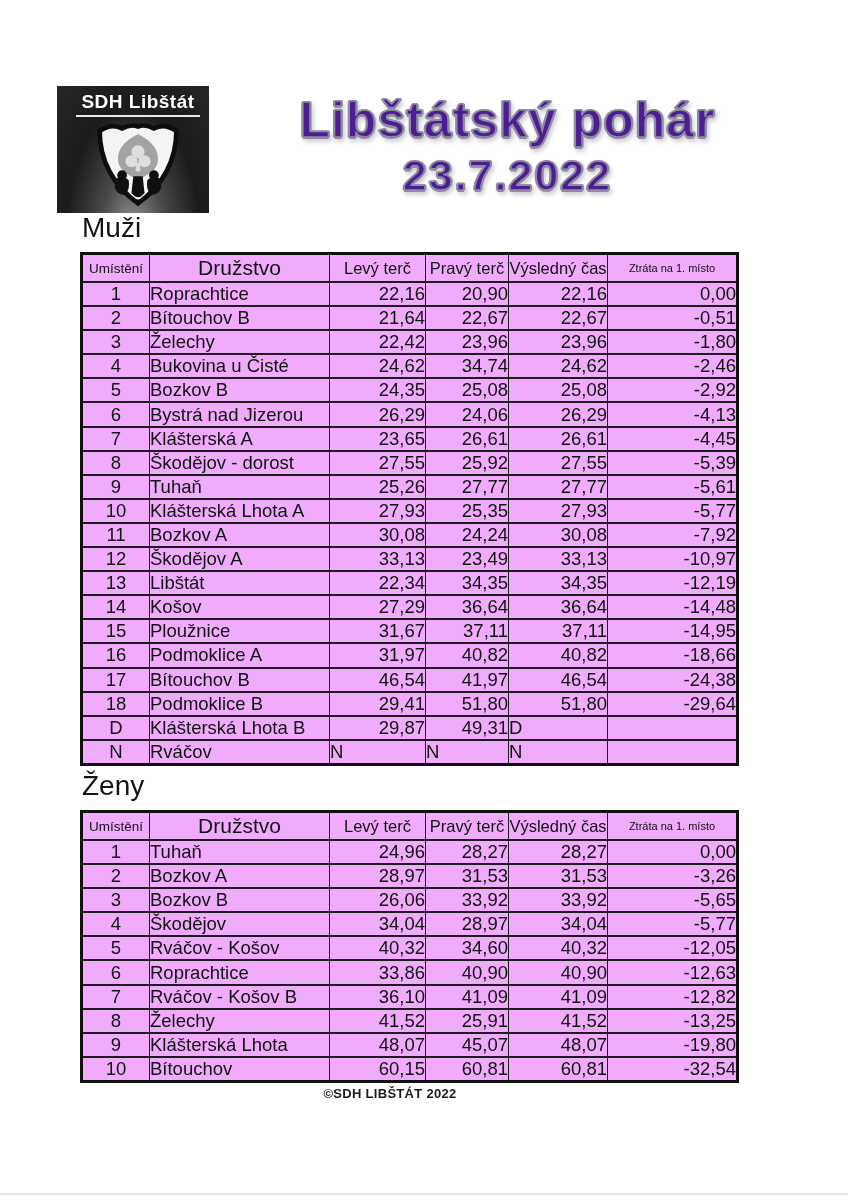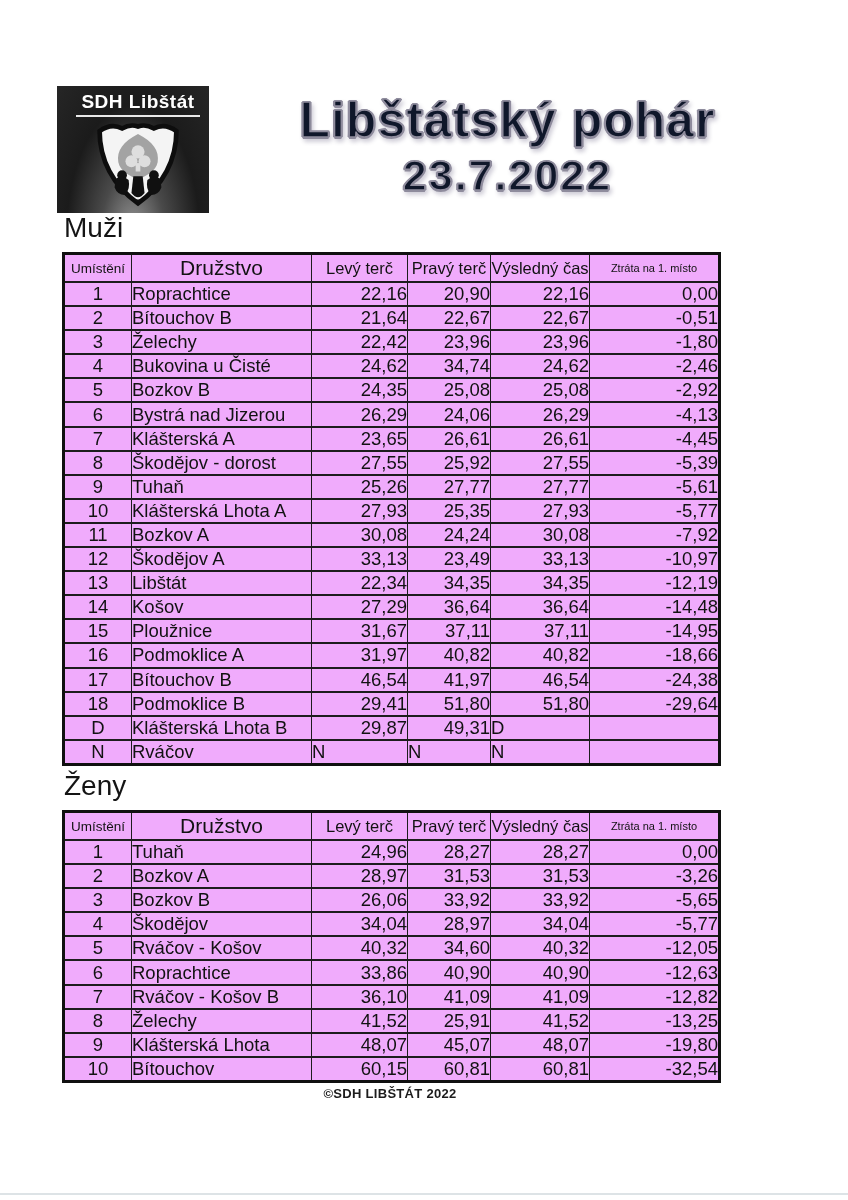--- a/index.html
+++ b/index.html
@@ -9,29 +9,29 @@
   
   .logo{position:absolute;left:57px;top:86px;width:152px;height:127px;box-sizing:border-box;
         background:radial-gradient(ellipse at 50% 118%, #9a9a9a 0%, #4a4a4a 30%, #1b1b1b 62%, #262626 100%);
         display:flex;flex-direction:column;align-items:center;padding-top:6px;padding-left:10px;}
   .logo-title{color:#ffffff;font-weight:bold;font-size:19px;line-height:1.05;letter-spacing:.5px;
         border-bottom:2px solid #e9e9e9;padding:0 5px 3px;white-space:nowrap;}
   .logo-shield{margin-top:3px;}
 
   
   .title-block{position:absolute;left:235px;top:92px;width:545px;text-align:center;}
-  .wordart{font-family:"Liberation Sans",sans-serif;font-weight:bold;color:#0f172a;
+  .wordart{font-family:"Liberation Sans",sans-serif;font-weight:bold;color:#4c1d95;
         -webkit-text-stroke:1.6px #8f8c9d;
         text-shadow:-1.5px 0 #8f8c9d,1.5px 0 #8f8c9d,0 -1.5px #8f8c9d,0 1.5px #8f8c9d;
         filter:drop-shadow(2px 3px 2px rgba(150,147,168,.45));}
   .event-title{font-size:50px;line-height:1.12;letter-spacing:1px;}
   .event-date{font-size:43px;line-height:1.05;margin-top:5px;letter-spacing:2px;}
 
   
-  .section{position:absolute;left:62px;width:600px;}
+  .section{position:absolute;left:80px;width:600px;}
   .section-muzi{top:212px;}
   .section-zeny{top:770px;}
   .section-heading{font-size:28px;line-height:32px;height:32px;margin:0 0 8px 2px;color:#141414;}
 
   table.results{border-collapse:collapse;table-layout:fixed;width:656px;background:#f0abfc;
         border:3px solid #101010;}
   table.results th,table.results td{border:1.6px solid #1d1d1d;border-top-width:2.1px;border-bottom-width:2.1px;
         white-space:nowrap;overflow:hidden;padding:0;color:#121212;}
   table.results thead th{height:26px;font-weight:normal;text-align:center;border-bottom-width:2.4px;}
   th.h0{font-size:13.5px;}

